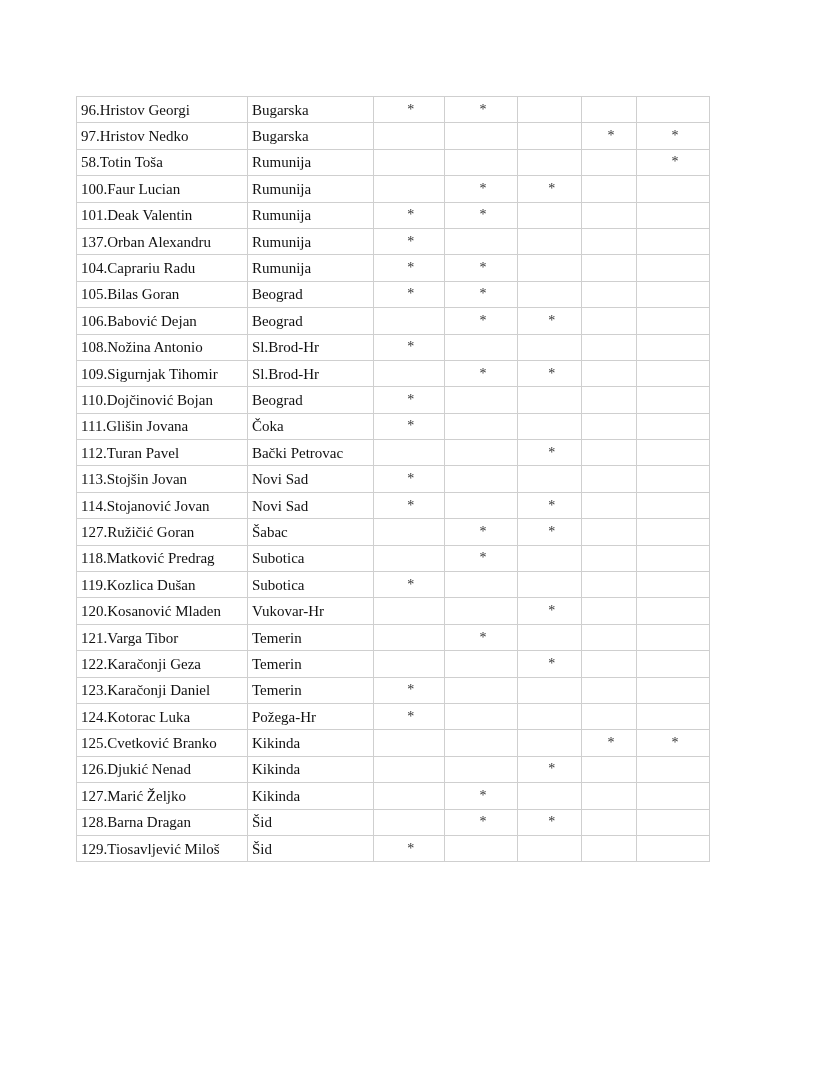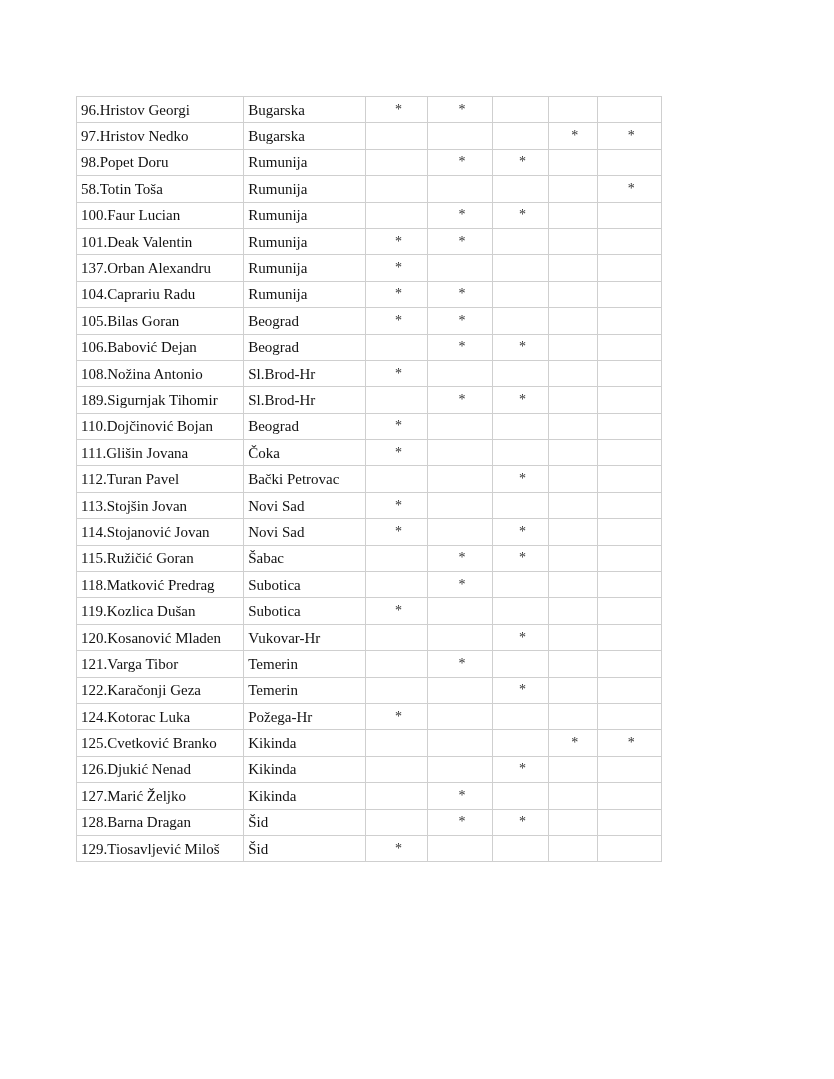--- a/index.html
+++ b/index.html
@@ -1,17 +1,17 @@
 <!DOCTYPE html>
 <html><head>
 <meta charset="utf-8">
 <style>
   html, body { margin: 0; padding: 0; background: #ffffff; }
   body { width: 834px; height: 1079px; position: relative; overflow: hidden; }
-  .page { position: absolute; left: 0; top: 0; width: 662px; height: 1079px; background: #fff; }
+  .page { position: absolute; left: 0; top: 0; width: 662px; height: 1079px; background: #fff; padding-left: 48px; }
   table.roster {
     position: absolute; left: 76px; top: 96px;
     border-collapse: collapse;
     font-family: "Liberation Serif", serif;
     font-size: 15px; color: #111;
     table-layout: fixed;
   }
   table.roster td {
     border: 1px solid #cfcfcf;
     height: 25.4px;
@@ -58,29 +58,20 @@
         <tr>
           <td>97.Hristov Nedko</td>
           <td>Bugarska</td>
           <td class="mark"></td>
           <td class="mark"></td>
           <td class="mark"></td>
           <td class="mark"><span>*</span></td>
           <td class="mark"><span>*</span></td>
         </tr>
         <tr>
-          <td>98.Popet Doru</td>
-          <td>Rumunija</td>
-          <td class="mark"></td>
-          <td class="mark"><span>*</span></td>
-          <td class="mark"><span>*</span></td>
-          <td class="mark"></td>
-          <td class="mark"></td>
-        </tr>
-        <tr>
           <td>58.Totin Toša</td>
           <td>Rumunija</td>
           <td class="mark"></td>
           <td class="mark"></td>
           <td class="mark"></td>
           <td class="mark"></td>
           <td class="mark"><span>*</span></td>
         </tr>
         <tr>
           <td>100.Faur Lucian</td>
@@ -139,21 +130,21 @@
         <tr>
           <td>108.Nožina Antonio</td>
           <td>Sl.Brod-Hr</td>
           <td class="mark"><span>*</span></td>
           <td class="mark"></td>
           <td class="mark"></td>
           <td class="mark"></td>
           <td class="mark"></td>
         </tr>
         <tr>
-          <td>189.Sigurnjak Tihomir</td>
+          <td>109.Sigurnjak Tihomir</td>
           <td>Sl.Brod-Hr</td>
           <td class="mark"></td>
           <td class="mark"><span>*</span></td>
           <td class="mark"><span>*</span></td>
           <td class="mark"></td>
           <td class="mark"></td>
         </tr>
         <tr>
           <td>110.Dojčinović Bojan</td>
           <td>Beograd</td>
@@ -193,21 +184,21 @@
         <tr>
           <td>114.Stojanović Jovan</td>
           <td>Novi Sad</td>
           <td class="mark"><span>*</span></td>
           <td class="mark"></td>
           <td class="mark"><span>*</span></td>
           <td class="mark"></td>
           <td class="mark"></td>
         </tr>
         <tr>
-          <td>115.Ružičić Goran</td>
+          <td>127.Ružičić Goran</td>
           <td>Šabac</td>
           <td class="mark"></td>
           <td class="mark"><span>*</span></td>
           <td class="mark"><span>*</span></td>
           <td class="mark"></td>
           <td class="mark"></td>
         </tr>
         <tr>
           <td>118.Matković Predrag</td>
           <td>Subotica</td>
@@ -243,20 +234,29 @@
           <td class="mark"></td>
           <td class="mark"></td>
           <td class="mark"></td>
         </tr>
         <tr>
           <td>122.Karačonji Geza</td>
           <td>Temerin</td>
           <td class="mark"></td>
           <td class="mark"></td>
           <td class="mark"><span>*</span></td>
+          <td class="mark"></td>
+          <td class="mark"></td>
+        </tr>
+        <tr>
+          <td>123.Karačonji Daniel</td>
+          <td>Temerin</td>
+          <td class="mark"><span>*</span></td>
+          <td class="mark"></td>
+          <td class="mark"></td>
           <td class="mark"></td>
           <td class="mark"></td>
         </tr>
         <tr>
           <td>124.Kotorac Luka</td>
           <td>Požega-Hr</td>
           <td class="mark"><span>*</span></td>
           <td class="mark"></td>
           <td class="mark"></td>
           <td class="mark"></td>

